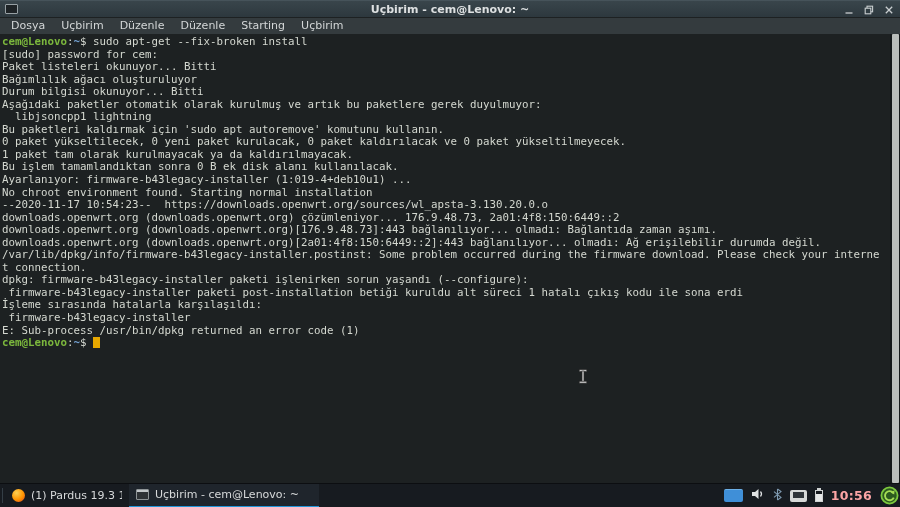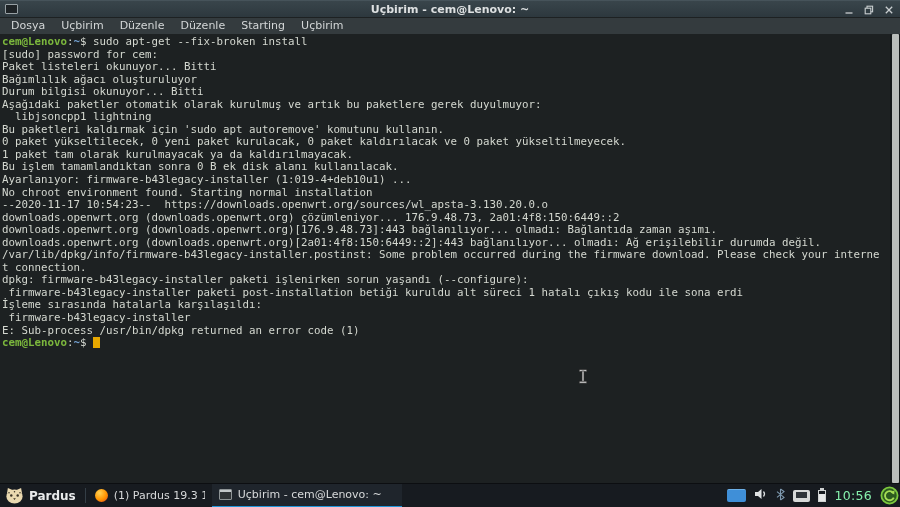--- a/index.html
+++ b/index.html
@@ -85,21 +85,21 @@
   .term-task-icon { width:13px; height:11px; background:#2f3336; border:1px solid #8e9496; border-radius:1px; flex:0 0 auto; position:relative; }
   .term-task-icon::before { content:""; position:absolute; top:0; left:0; right:0; height:2px; background:#c2c7c9; }
 
   .tray { margin-left:auto; display:flex; align-items:center; gap:8px; padding-right:1px; }
   .tray-display { width:19px; height:13px; border-radius:2px; background:#3f8fd8; border-top:1px solid #6cb0e8; }
   .tray-network { width:17px; height:12px; border-radius:2px; background:#d7d9d8; position:relative; }
   .tray-network::before { content:""; position:absolute; top:2px; left:3px; width:11px; height:6px; background:#30353a; }
   .tray-battery { width:8px; height:12px; border:1px solid #cfd2d2; position:relative; margin-top:1px; }
   .tray-battery::before { content:""; position:absolute; top:-3px; left:1px; width:4px; height:2px; background:#cfd2d2; }
   .tray-battery::after { content:""; position:absolute; bottom:0; left:0; right:0; height:7px; background:#e6e8e8; }
-  .clock { font-weight:normal; font-size:12.5px; color:#86efac; letter-spacing:0.3px; }
+  .clock { font-weight:bold; font-size:12.5px; color:#fca5a5; letter-spacing:0.3px; }
 </style>
 </head>
 <body>
 
 <div class="screen">
 
   <div class="titlebar">
     <span class="title-icon"></span>
     <span class="title-text">Uçbirim - cem@Lenovo: ~</span>
     <span class="win-controls">
@@ -141,34 +141,20 @@
         <g fill="#c6c6c6" stroke="#2a2a2a" stroke-width="0.6">
           <rect x="1.2" y="0.6" width="7.6" height="2"></rect>
           <rect x="4" y="2" width="2" height="10.6"></rect>
           <rect x="1.2" y="12.2" width="7.6" height="2"></rect>
         </g>
       </svg>
     </div>
   </div>
 
   <div class="taskbar">
-    <div class="start-button">
-      <svg width="19" height="17" viewBox="0 0 20 18">
-        <path d="M2 7 L3 1 L8.5 3.5 Z" fill="#ead9b0"></path>
-        <path d="M18 7 L17 1 L11.5 3.5 Z" fill="#ead9b0"></path>
-        <ellipse cx="10" cy="10" rx="8.6" ry="7.4" fill="#ead9b0"></ellipse>
-        <circle cx="6.6" cy="9" r="1.3" fill="#3a3325"></circle>
-        <circle cx="13.4" cy="9" r="1.3" fill="#3a3325"></circle>
-        <path d="M8.6 12 L11.4 12 L10 13.8 Z" fill="#3a3325"></path>
-        <circle cx="4.2" cy="6.2" r="0.8" fill="#3a3325"></circle>
-        <circle cx="15.8" cy="6.2" r="0.8" fill="#3a3325"></circle>
-        <circle cx="10" cy="5" r="0.8" fill="#3a3325"></circle>
-      </svg>
-      <span>Pardus</span>
-    </div>
     <div class="tb-sep"></div>
 
     <div class="task task-firefox">
       <span class="ff-icon"></span>
       <span class="task-label">(1) Pardus 19.3 19.4 Sür...</span>
     </div>
 
     <div class="task task-terminal">
       <span class="term-task-icon"></span>
       <span class="task-label">Uçbirim - cem@Lenovo: ~</span>

